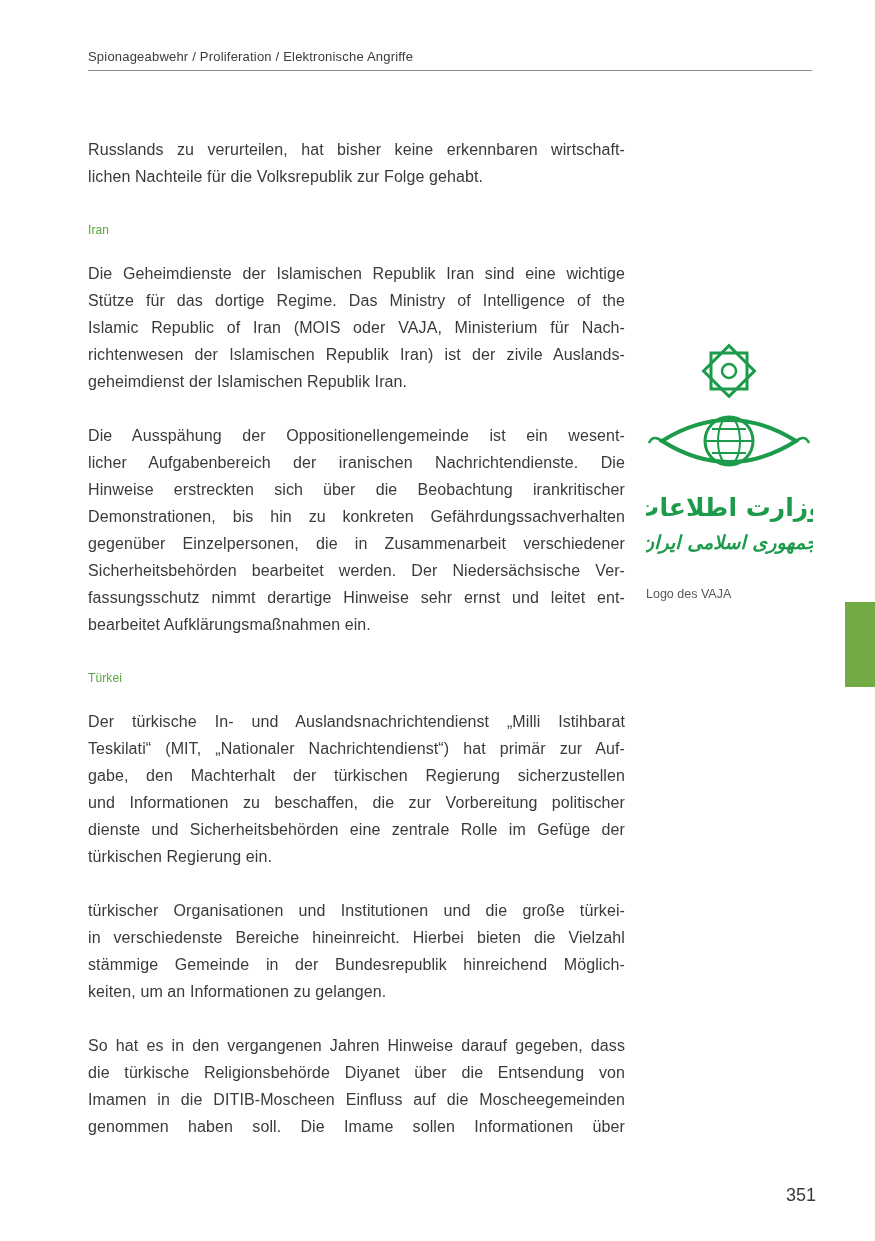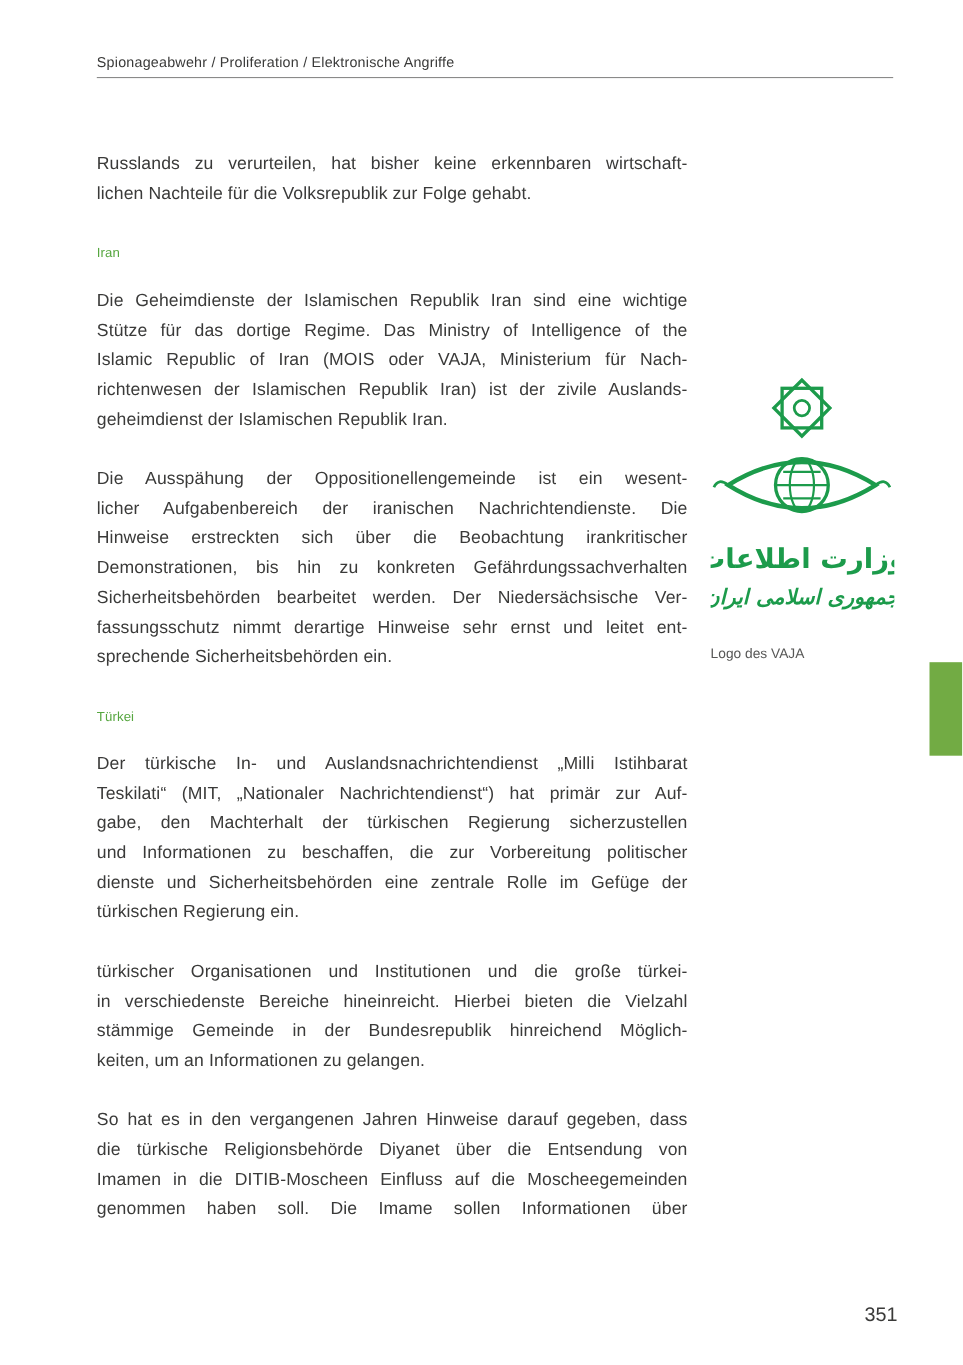--- a/index.html
+++ b/index.html
@@ -106,23 +106,24 @@
         <div class="line">Stütze für das dortige Regime. Das Ministry of Intelligence of the</div>
         <div class="line">Islamic Republic of Iran (MOIS oder VAJA,  Ministerium für Nach-</div>
         <div class="line">richtenwesen der Islamischen Republik Iran) ist der zivile Auslands-</div>
         <div class="line last">geheimdienst der Islamischen Republik Iran.</div>
       </div>
     <div class="para">
         <div class="line">Die Ausspähung der Oppositionellengemeinde ist ein wesent-</div>
         <div class="line">licher Aufgabenbereich der iranischen Nachrichtendienste. Die</div>
         <div class="line">Hinweise erstreckten sich über die Beobachtung irankritischer</div>
         <div class="line">Demonstrationen, bis hin zu konkreten Gefährdungssachverhalten</div>
+        <div class="line">gegenüber Einzelpersonen, die in Zusammenarbeit verschiedener</div>
         <div class="line">Sicherheitsbehörden bearbeitet werden. Der Niedersächsische Ver-</div>
         <div class="line">fassungsschutz nimmt derartige Hinweise sehr ernst und leitet ent-</div>
-        <div class="line last">sprechende Sicherheitsbehörden ein.</div>
+        <div class="line last">bearbeitet Aufklärungsmaßnahmen ein.</div>
       </div>
 
     <h2 class="heading">Türkei</h2>
     <div class="para">
         <div class="line">Der türkische In- und Auslandsnachrichtendienst „Milli Istihbarat</div>
         <div class="line">Teskilati“ (MIT, „Nationaler Nachrichtendienst“) hat primär zur Auf-</div>
         <div class="line">gabe, den Machterhalt der türkischen Regierung sicherzustellen</div>
         <div class="line">und Informationen zu beschaffen, die zur Vorbereitung politischer</div>
         <div class="line">dienste und Sicherheitsbehörden eine zentrale Rolle im Gefüge der</div>
         <div class="line last">türkischen Regierung ein.</div>

